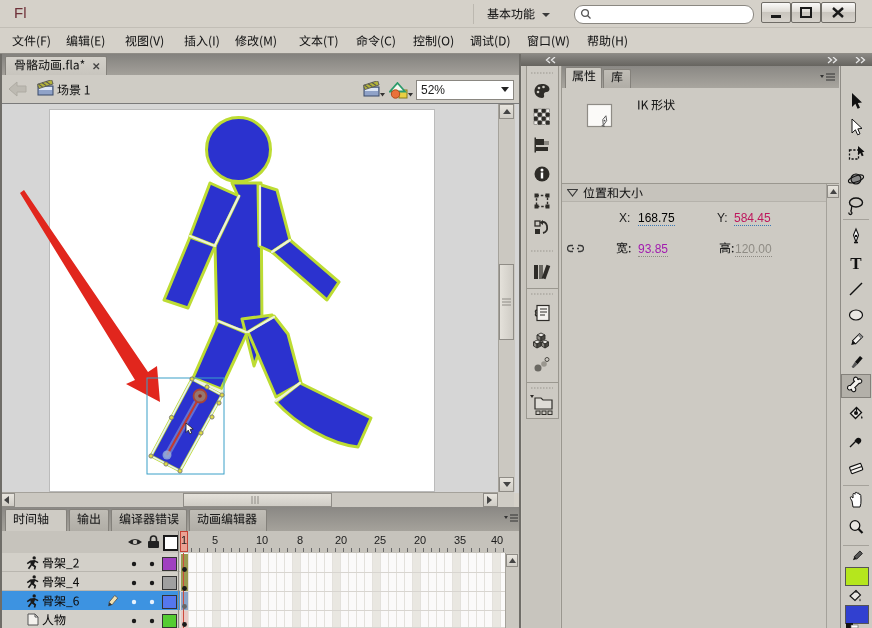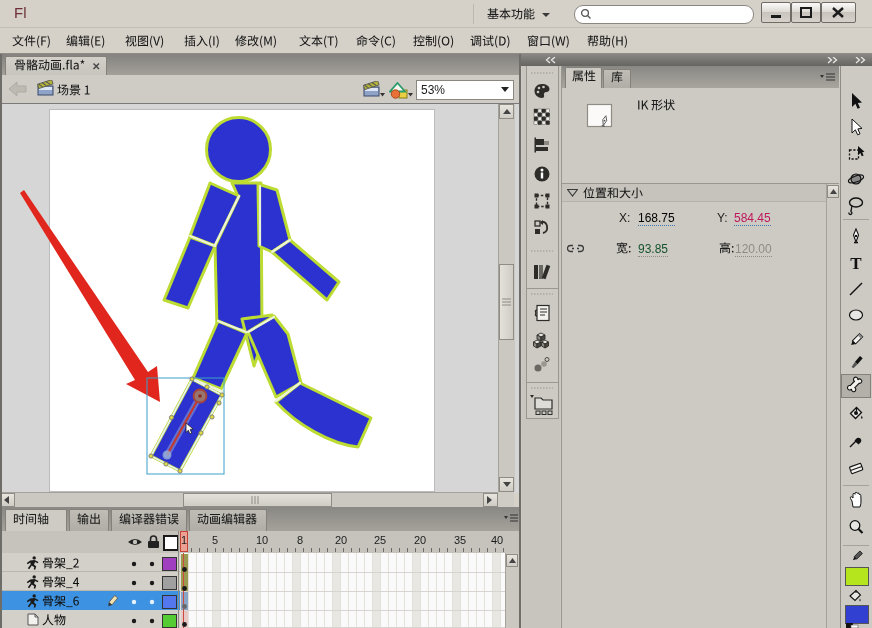--- a/index.html
+++ b/index.html
@@ -185,21 +185,21 @@
   </svg>
 <svg class="abs" style="left:389px;top:82px" width="20" height="18">
 <rect x="10" y="8" width="8" height="8" fill="#e8d042" stroke="#8a7a1a" stroke-width="1"></rect>
 <path d="M8.5,1 L16,9.5 L1,9.5 Z" fill="#f4f8f0" stroke="#2a9a6a" stroke-width="1.8"></path>
 <circle cx="6.5" cy="12" r="4.2" fill="#e8713a" stroke="#b04a1a" stroke-width="1"></circle>
   </svg>
 <svg class="abs" style="left:407px;top:93px" width="7" height="5">
     <path d="M1,0 L3.5,3.5 L6,0 Z" fill="#333"></path>
   </svg>
 <div class="abs" style="left:416px;top:80px;width:96px;height:18px;background:#fff;border:1px solid #8a8781"></div>
-<div class="tx" style="left:421px;top:83px">53%</div>
+<div class="tx" style="left:421px;top:83px">52%</div>
 <svg class="abs" style="left:500px;top:86px" width="10" height="7">
     <path d="M1,1 L5,6 L9,1 Z" fill="#222"></path>
   </svg>
 <div class="abs" style="left:0;top:103px;width:520px;height:389px;background:#d6d6d6;border-top:1px solid #7a7a7a"></div>
 <div class="abs" style="left:50px;top:110px;width:384px;height:381px;background:#ffffff;outline:1px solid #bbbbbb"></div>
 <svg class="abs" style="left:0;top:103px" width="520" height="389" viewBox="0 103 520 389">
 <g fill="#2b32cf" stroke="#bddc33" stroke-width="3" stroke-linejoin="round">
  <polygon points="232,183 261,183 262,330 217,330 215,245 237,194"></polygon>
  <polygon points="242,319 272,315 254,366"></polygon>
  <polygon points="210,183 239,196 215,246 190,236"></polygon>
@@ -721,21 +721,21 @@
 <path d="M6,3.5 H3.5 a3,3 0 0 0 0,6 H6 M5,6.5 h2"></path>
 <path d="M11,3.5 h2.5 a3,3 0 0 1 0,6 H11 M10,6.5 h2"></path>
     </g>
   </svg>
 <svg style="position:absolute;left:616px;top:242px;overflow:visible" width="18" height="16" viewBox="0 0 18 16">
     <g fill="#1c1c1c">
       <path transform="translate(0.0,10.4) scale(0.01200,-0.01200)" d="M75 754H927V566H848V683H151V566H75ZM175 586H827V521H175ZM325 650H408V452H325ZM593 649H675V451H593ZM521 191H602V33Q602 13 613 8Q624 2 661 2Q671 2 693 2Q715 2 742 2Q769 2 793 2Q817 2 829 2Q853 2 865 12Q877 22 882 53Q887 84 889 149Q898 142 911 136Q924 130 938 125Q952 121 962 118Q957 42 945 2Q933 -39 908 -54Q882 -69 835 -69Q828 -69 810 -69Q791 -69 768 -69Q744 -69 720 -69Q697 -69 679 -69Q661 -69 654 -69Q602 -69 573 -60Q544 -51 532 -29Q521 -7 521 32ZM429 828 514 851Q530 824 547 791Q564 757 572 732L483 705Q475 730 460 764Q444 799 429 828ZM437 313H523V232Q523 201 515 166Q507 132 483 97Q458 62 411 28Q364 -6 287 -38Q210 -69 95 -95Q90 -86 81 -74Q72 -61 61 -49Q51 -37 41 -28Q151 -6 224 20Q296 46 339 74Q382 102 403 130Q424 158 430 184Q437 211 437 235ZM198 418H800V109H716V348H279V102H198Z"></path>
       <path transform="translate(12.0,10.4) scale(0.01200,-0.01200)" d="M142 387Q113 387 93 407Q73 428 73 460Q73 493 93 513Q113 533 142 533Q171 533 191 513Q212 493 212 460Q212 428 191 407Q171 387 142 387ZM142 -13Q113 -13 93 7Q73 28 73 60Q73 93 93 113Q113 133 142 133Q171 133 191 113Q212 93 212 60Q212 28 191 7Q171 -13 142 -13Z"></path>
     </g>
   </svg>
-<div class="tx" style="left:638px;top:242px;color:#14532d;border-bottom:1px dotted #8f8c85">93.85</div>
+<div class="tx" style="left:638px;top:242px;color:#a21caf;border-bottom:1px dotted #8f8c85">93.85</div>
 <svg style="position:absolute;left:719px;top:242px;overflow:visible" width="18" height="16" viewBox="0 0 18 16">
     <g fill="#1c1c1c">
       <path transform="translate(0.0,10.4) scale(0.01200,-0.01200)" d="M59 738H938V668H59ZM289 556V470H716V556ZM208 615H800V412H208ZM94 358H882V290H172V-80H94ZM826 358H907V2Q907 -27 899 -41Q890 -55 869 -64Q848 -71 814 -72Q780 -73 731 -73Q728 -59 721 -42Q713 -25 706 -13Q728 -13 749 -14Q770 -14 787 -14Q803 -14 808 -14Q826 -13 826 2ZM438 826 517 845Q530 813 544 776Q558 738 564 713L480 689Q474 715 462 754Q449 794 438 826ZM323 234H706V25H323V85H634V174H323ZM281 234H356V-24H281Z"></path>
       <path transform="translate(12.0,10.4) scale(0.01200,-0.01200)" d="M142 387Q113 387 93 407Q73 428 73 460Q73 493 93 513Q113 533 142 533Q171 533 191 513Q212 493 212 460Q212 428 191 407Q171 387 142 387ZM142 -13Q113 -13 93 7Q73 28 73 60Q73 93 93 113Q113 133 142 133Q171 133 191 113Q212 93 212 60Q212 28 191 7Q171 -13 142 -13Z"></path>
     </g>
   </svg>
 <div class="tx" style="left:735px;top:242px;color:#8f8c85;border-bottom:1px dotted #8f8c85">120.00</div>
 <div class="abs" style="left:840px;top:66px;width:32px;height:562px;background:#cdcac3;border-left:1px solid #8f8c86;box-sizing:border-box"></div>
 <div class="abs" style="left:843px;top:219px;width:26px;height:1px;background:#a5a29b"></div>
 <div class="abs" style="left:843px;top:485px;width:26px;height:1px;background:#a5a29b"></div>

